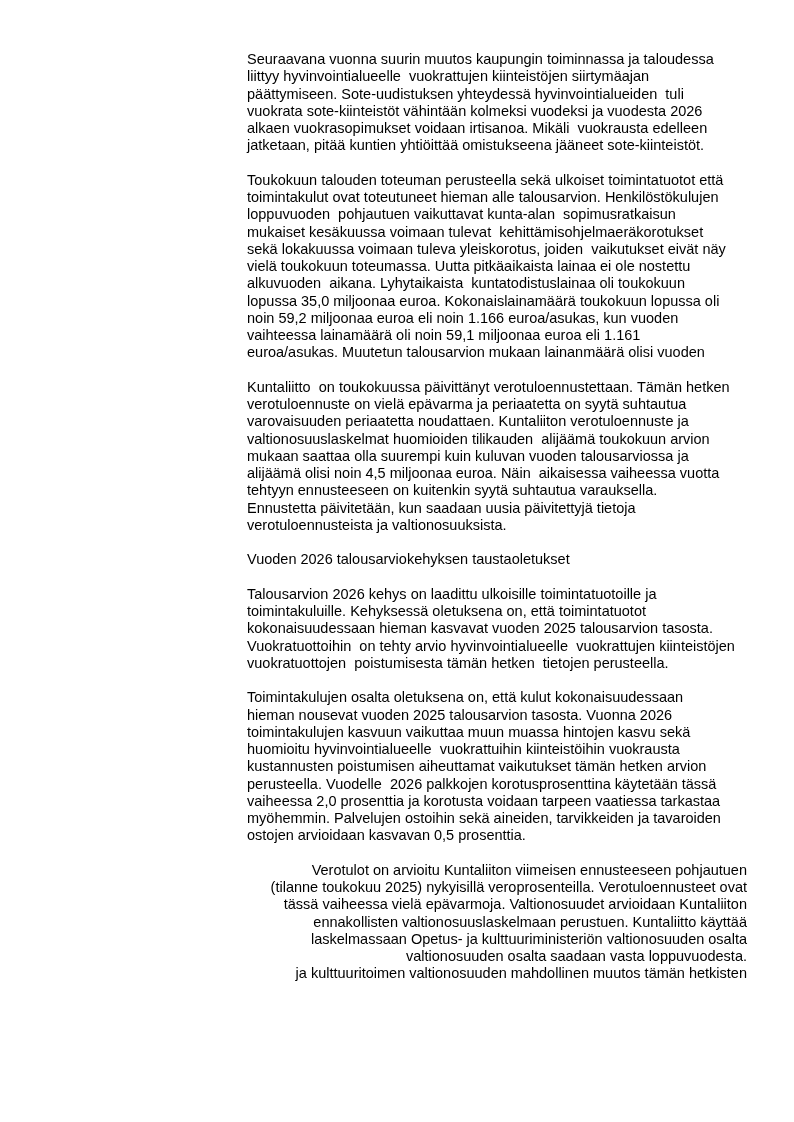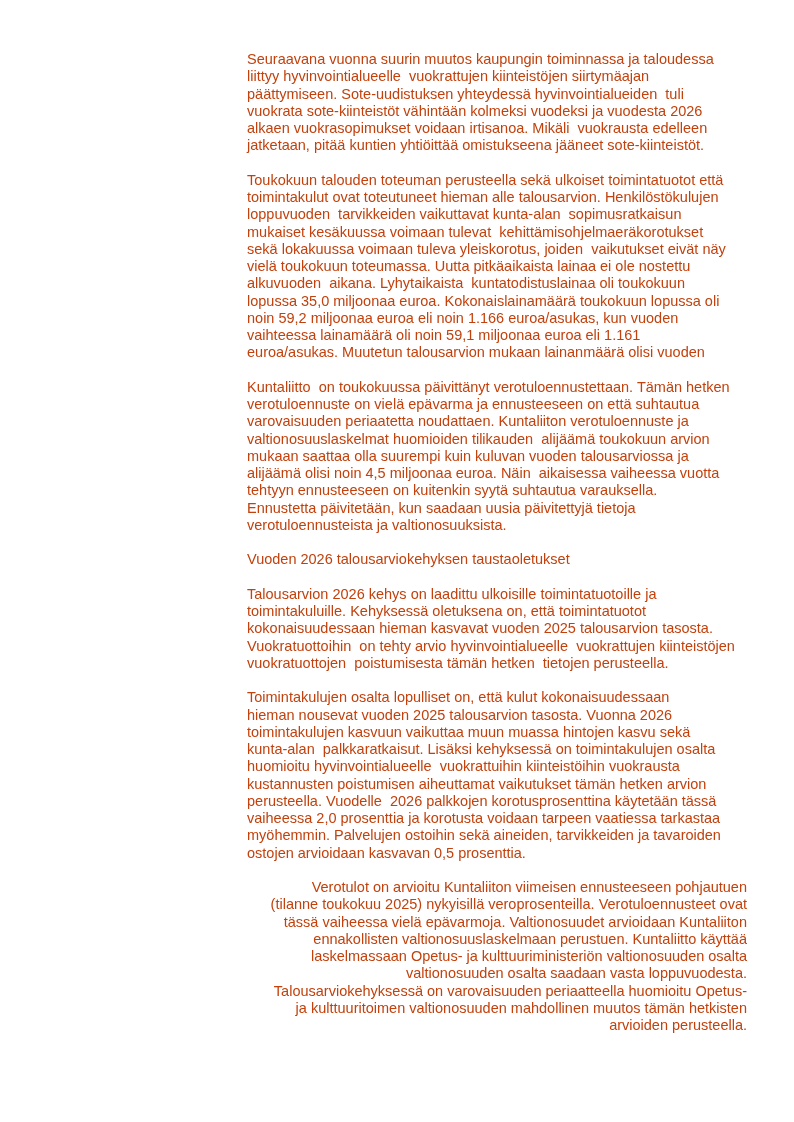--- a/index.html
+++ b/index.html
@@ -13,21 +13,21 @@
     height: 1122px;
     background: #ffffff;
     overflow: hidden;
     font-family: "Liberation Sans", sans-serif;
   }
   .content {
     position: absolute;
     left: 247px;
     top: 51px;
     width: 500px;
-    color: #c2410c;
+    color: #000000;
     font-size: 14.5px;
     line-height: 17.25px;
   }
   .block {
     margin: 0 0 17.25px 0;
     padding: 0;
   }
   .block:last-child {
     margin-bottom: 0;
     text-align: right;
@@ -48,68 +48,65 @@
         <div class="line">Seuraavana vuonna suurin muutos kaupungin toiminnassa ja taloudessa</div>
         <div class="line">liittyy hyvinvointialueelle  vuokrattujen kiinteistöjen siirtymäajan</div>
         <div class="line">päättymiseen. Sote-uudistuksen yhteydessä hyvinvointialueiden  tuli</div>
         <div class="line">vuokrata sote-kiinteistöt vähintään kolmeksi vuodeksi ja vuodesta 2026</div>
         <div class="line">alkaen vuokrasopimukset voidaan irtisanoa. Mikäli  vuokrausta edelleen</div>
         <div class="line">jatketaan, pitää kuntien yhtiöittää omistukseena jääneet sote-kiinteistöt.</div>
       </div>
       <div class="block paragraph">
         <div class="line">Toukokuun talouden toteuman perusteella sekä ulkoiset toimintatuotot että</div>
         <div class="line">toimintakulut ovat toteutuneet hieman alle talousarvion. Henkilöstökulujen</div>
-        <div class="line">loppuvuoden  tarvikkeiden vaikuttavat kunta-alan  sopimusratkaisun</div>
+        <div class="line">loppuvuoden  pohjautuen vaikuttavat kunta-alan  sopimusratkaisun</div>
         <div class="line">mukaiset kesäkuussa voimaan tulevat  kehittämisohjelmaeräkorotukset</div>
         <div class="line">sekä lokakuussa voimaan tuleva yleiskorotus, joiden  vaikutukset eivät näy</div>
         <div class="line">vielä toukokuun toteumassa. Uutta pitkäaikaista lainaa ei ole nostettu</div>
         <div class="line">alkuvuoden  aikana. Lyhytaikaista  kuntatodistuslainaa oli toukokuun</div>
         <div class="line">lopussa 35,0 miljoonaa euroa. Kokonaislainamäärä toukokuun lopussa oli</div>
         <div class="line">noin 59,2 miljoonaa euroa eli noin 1.166 euroa/asukas, kun vuoden</div>
         <div class="line">vaihteessa lainamäärä oli noin 59,1 miljoonaa euroa eli 1.161</div>
         <div class="line">euroa/asukas. Muutetun talousarvion mukaan lainanmäärä olisi vuoden</div>
       </div>
       <div class="block paragraph">
         <div class="line">Kuntaliitto  on toukokuussa päivittänyt verotuloennustettaan. Tämän hetken</div>
-        <div class="line">verotuloennuste on vielä epävarma ja ennusteeseen on että suhtautua</div>
+        <div class="line">verotuloennuste on vielä epävarma ja periaatetta on syytä suhtautua</div>
         <div class="line">varovaisuuden periaatetta noudattaen. Kuntaliiton verotuloennuste ja</div>
         <div class="line">valtionosuuslaskelmat huomioiden tilikauden  alijäämä toukokuun arvion</div>
         <div class="line">mukaan saattaa olla suurempi kuin kuluvan vuoden talousarviossa ja</div>
         <div class="line">alijäämä olisi noin 4,5 miljoonaa euroa. Näin  aikaisessa vaiheessa vuotta</div>
         <div class="line">tehtyyn ennusteeseen on kuitenkin syytä suhtautua varauksella.</div>
         <div class="line">Ennustetta päivitetään, kun saadaan uusia päivitettyjä tietoja</div>
         <div class="line">verotuloennusteista ja valtionosuuksista.</div>
       </div>
       <div class="block heading">
         <div class="line">Vuoden 2026 talousarviokehyksen taustaoletukset</div>
       </div>
       <div class="block paragraph">
         <div class="line">Talousarvion 2026 kehys on laadittu ulkoisille toimintatuotoille ja</div>
         <div class="line">toimintakuluille. Kehyksessä oletuksena on, että toimintatuotot</div>
         <div class="line">kokonaisuudessaan hieman kasvavat vuoden 2025 talousarvion tasosta.</div>
         <div class="line">Vuokratuottoihin  on tehty arvio hyvinvointialueelle  vuokrattujen kiinteistöjen</div>
         <div class="line">vuokratuottojen  poistumisesta tämän hetken  tietojen perusteella.</div>
       </div>
       <div class="block paragraph">
-        <div class="line">Toimintakulujen osalta lopulliset on, että kulut kokonaisuudessaan</div>
+        <div class="line">Toimintakulujen osalta oletuksena on, että kulut kokonaisuudessaan</div>
         <div class="line">hieman nousevat vuoden 2025 talousarvion tasosta. Vuonna 2026</div>
         <div class="line">toimintakulujen kasvuun vaikuttaa muun muassa hintojen kasvu sekä</div>
-        <div class="line">kunta-alan  palkkaratkaisut. Lisäksi kehyksessä on toimintakulujen osalta</div>
         <div class="line">huomioitu hyvinvointialueelle  vuokrattuihin kiinteistöihin vuokrausta</div>
         <div class="line">kustannusten poistumisen aiheuttamat vaikutukset tämän hetken arvion</div>
         <div class="line">perusteella. Vuodelle  2026 palkkojen korotusprosenttina käytetään tässä</div>
         <div class="line">vaiheessa 2,0 prosenttia ja korotusta voidaan tarpeen vaatiessa tarkastaa</div>
         <div class="line">myöhemmin. Palvelujen ostoihin sekä aineiden, tarvikkeiden ja tavaroiden</div>
         <div class="line">ostojen arvioidaan kasvavan 0,5 prosenttia.</div>
       </div>
       <div class="block paragraph">
         <div class="line">Verotulot on arvioitu Kuntaliiton viimeisen ennusteeseen pohjautuen</div>
         <div class="line">(tilanne toukokuu 2025) nykyisillä veroprosenteilla. Verotuloennusteet ovat</div>
         <div class="line">tässä vaiheessa vielä epävarmoja. Valtionosuudet arvioidaan Kuntaliiton</div>
         <div class="line">ennakollisten valtionosuuslaskelmaan perustuen. Kuntaliitto käyttää</div>
         <div class="line">laskelmassaan Opetus- ja kulttuuriministeriön valtionosuuden osalta</div>
         <div class="line">valtionosuuden osalta saadaan vasta loppuvuodesta.</div>
-        <div class="line">Talousarviokehyksessä on varovaisuuden periaatteella huomioitu Opetus-</div>
         <div class="line">ja kulttuuritoimen valtionosuuden mahdollinen muutos tämän hetkisten</div>
-        <div class="line">arvioiden perusteella.</div>
       </div>
     </div>
 </div>
 
 </body></html>

